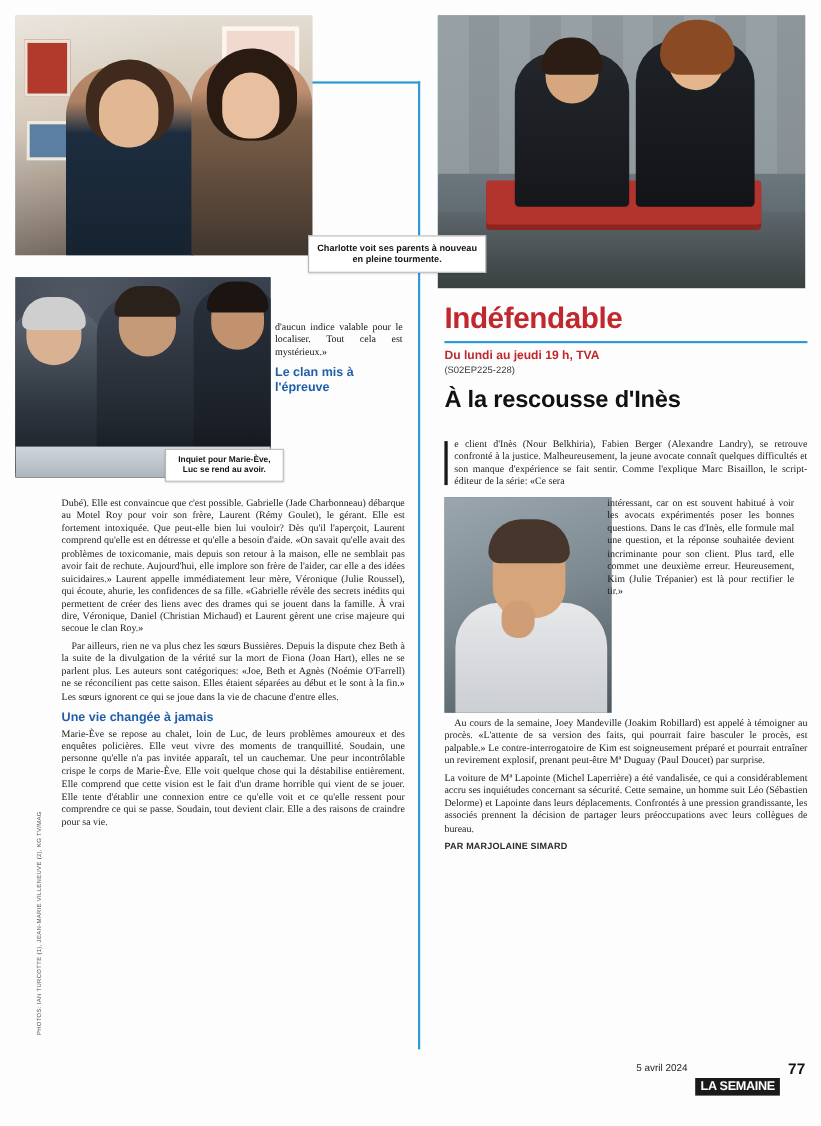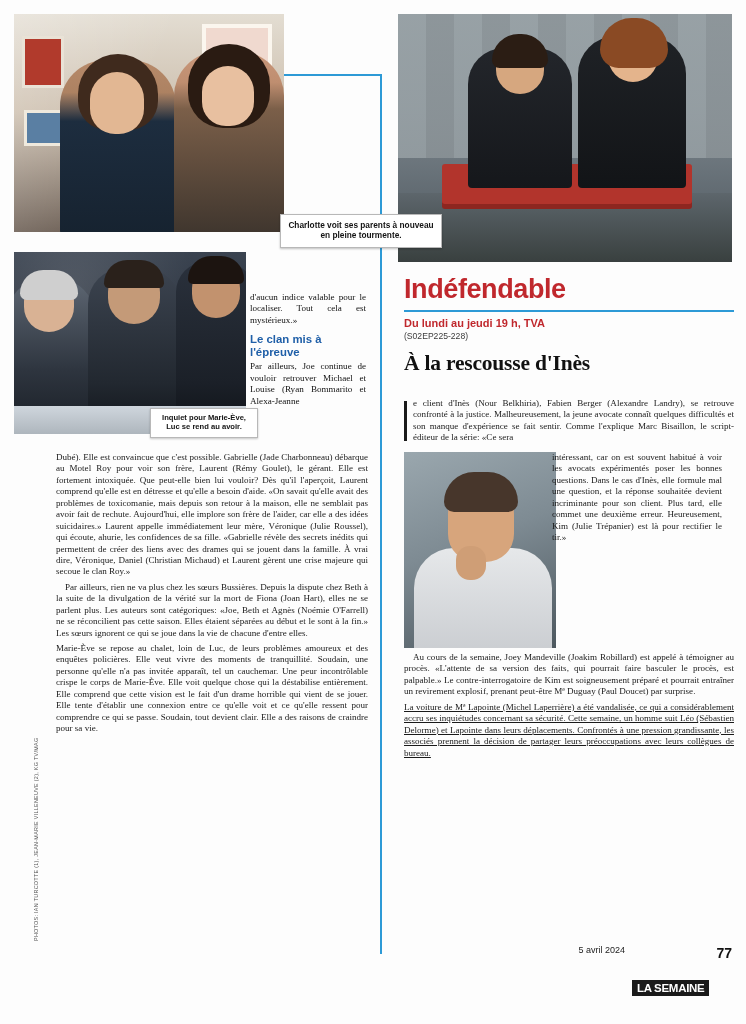--- a/index.html
+++ b/index.html
@@ -331,21 +331,21 @@
     margin: 0;
     line-height: 1.2;
   }
   #show-episodes {
     font-family: "Liberation Sans", sans-serif;
     font-size: 8.6px;
     color: #3b3b3b;
     margin: 1px 0 0 0;
   }
   #article-title {
-    font-family: Liberation Serif, serif;
+    font-family: Liberation Sans, sans-serif;
     font-size: 21.5px;
     font-weight: bold;
     color: #111;
     margin: 11px 0 8px 0;
     line-height: 1.05;
     letter-spacing: -0.2px;
   }
 
   .lede-wrap {
     position: absolute;
@@ -373,21 +373,21 @@
   }
   #right-col-upper p { margin: 0 0 4px 0; text-indent: 9px; }
   #right-col-upper p.first { text-indent: 0; }
 
   #right-col-lower {
     position: absolute;
     left: 404px; top: 652px; width: 330px;
     font-size: 9.05px; line-height: 1.265; text-align: justify;
   }
   #right-col-lower p { margin: 0 0 4px 0; text-indent: 9px; }
-  #right-col-lower p.first { text-indent: 0; text-decoration: underline; }
+  #right-col-lower p.first { text-indent: 0; }
 
   h3.sub-right {
     font-family: "Liberation Sans", sans-serif;
     font-size: 11.4px;
     font-weight: bold;
     color: #1f5fa8;
     margin: 8px 0 3px 0;
     text-align: left;
   }
   #byline {
@@ -397,20 +397,21 @@
     color: #2a2a2a;
     letter-spacing: .2px;
     margin-top: 6px;
   }
 
   
   #footer {
     position: absolute;
     right: 14px; bottom: 28px;
     display: flex;
+    align-items: center;
     gap: 7px;
     font-family: "Liberation Sans", sans-serif;
   }
   #footer-date { font-size: 9px; color: #222; }
   #footer-logo {
     font-size: 11.5px; font-weight: bold; color: #ffffff;
     background: #1a1a1a; padding: 2px 5px; letter-spacing: -0.3px; margin-top: 35px;
   }
   #footer-page { font-size: 14px; font-weight: bold; color: #111; }
 </style>
@@ -477,26 +478,26 @@
     <div class="hair"></div>
     <div class="hand"></div>
   </div>
 
   <div class="vrule" id="rule-vertical"></div>
   <div class="vrule" id="rule-top-horizontal"></div>
 
   <div class="col-left upper">
     <p class="first">d'aucun indice valable pour le localiser. Tout cela est mystérieux.»</p>
     <h3 class="sub">Le clan mis à l'épreuve</h3>
-    <p class="first">Par ailleurs, Joe continue de vouloir retrouver Michael et Louise (Ryan Bommarito et Alexa-Jeanne</p>
   </div>
 
   <div class="col-left-main">
     <p class="first">Dubé). Elle est convaincue que c'est possible. Gabrielle (Jade Charbonneau) débarque au Motel Roy pour voir son frère, Laurent (Rémy Goulet), le gérant. Elle est fortement intoxiquée. Que peut-elle bien lui vouloir? Dès qu'il l'aperçoit, Laurent comprend qu'elle est en détresse et qu'elle a besoin d'aide. «On savait qu'elle avait des problèmes de toxicomanie, mais depuis son retour à la maison, elle ne semblait pas avoir fait de rechute. Aujourd'hui, elle implore son frère de l'aider, car elle a des idées suicidaires.» Laurent appelle immédiatement leur mère, Véronique (Julie Roussel), qui écoute, ahurie, les confidences de sa fille. «Gabrielle révèle des secrets inédits qui permettent de créer des liens avec des drames qui se jouent dans la famille. À vrai dire, Véronique, Daniel (Christian Michaud) et Laurent gèrent une crise majeure qui secoue le clan Roy.»</p>
     <p>Par ailleurs, rien ne va plus chez les sœurs Bussières. Depuis la dispute chez Beth à la suite de la divulgation de la vérité sur la mort de Fiona (Joan Hart), elles ne se parlent plus. Les auteurs sont catégoriques: «Joe, Beth et Agnès (Noémie O'Farrell) ne se réconcilient pas cette saison. Elles étaient séparées au début et le sont à la fin.» Les sœurs ignorent ce qui se joue dans la vie de chacune d'entre elles.</p>
+    <h3 class="sub">Une vie changée à jamais</h3>
     <p class="first">Marie-Ève se repose au chalet, loin de Luc, de leurs problèmes amoureux et des enquêtes policières. Elle veut vivre des moments de tranquillité. Soudain, une personne qu'elle n'a pas invitée apparaît, tel un cauchemar. Une peur incontrôlable crispe le corps de Marie-Ève. Elle voit quelque chose qui la déstabilise entièrement. Elle comprend que cette vision est le fait d'un drame horrible qui vient de se jouer. Elle tente d'établir une connexion entre ce qu'elle voit et ce qu'elle ressent pour comprendre ce qui se passe. Soudain, tout devient clair. Elle a des raisons de craindre pour sa vie.</p>
   </div>
 
   <div id="photo-credit">PHOTOS: IAN TURCOTTE (1), JEAN-MARIE VILLENEUVE (2), KG TV/MAG</div>
 
   <div class="col-right">
     <h1 id="show-title">Indéfendable</h1>
     <div id="title-rule"></div>
     <div id="show-schedule">Du lundi au jeudi 19 h, TVA</div>
     <div id="show-episodes">(S02EP225-228)</div>
@@ -510,20 +511,21 @@
     </div>
   </div>
 
   <div id="right-col-upper">
       <p class="first">intéressant, car on est souvent habitué à voir les avocats expérimentés poser les bonnes questions. Dans le cas d'Inès, elle formule mal une question, et la réponse souhaitée devient incriminante pour son client. Plus tard, elle commet une deuxième erreur. Heureusement, Kim (Julie Trépanier) est là pour rectifier le tir.»</p>
     </div>
 
   <div id="right-col-lower">
     <p>Au cours de la semaine, Joey Mandeville (Joakim Robillard) est appelé à témoigner au procès. «L'attente de sa version des faits, qui pourrait faire basculer le procès, est palpable.» Le contre-interrogatoire de Kim est soigneusement préparé et pourrait entraîner un revirement explosif, prenant peut-être Mª Duguay (Paul Doucet) par surprise.</p>
     <p class="first">La voiture de Mª Lapointe (Michel Laperrière) a été vandalisée, ce qui a considérablement accru ses inquiétudes concernant sa sécurité. Cette semaine, un homme suit Léo (Sébastien Delorme) et Lapointe dans leurs déplacements. Confrontés à une pression grandissante, les associés prennent la décision de partager leurs préoccupations avec leurs collègues de bureau.</p>
+    <div id="byline">PAR MARJOLAINE SIMARD</div>
   </div>
 
   <div id="footer">
     <span id="footer-date">5 avril 2024</span>
     <span id="footer-logo">LA SEMAINE</span>
     <span id="footer-page">77</span>
   </div>
 
 </div>
 

